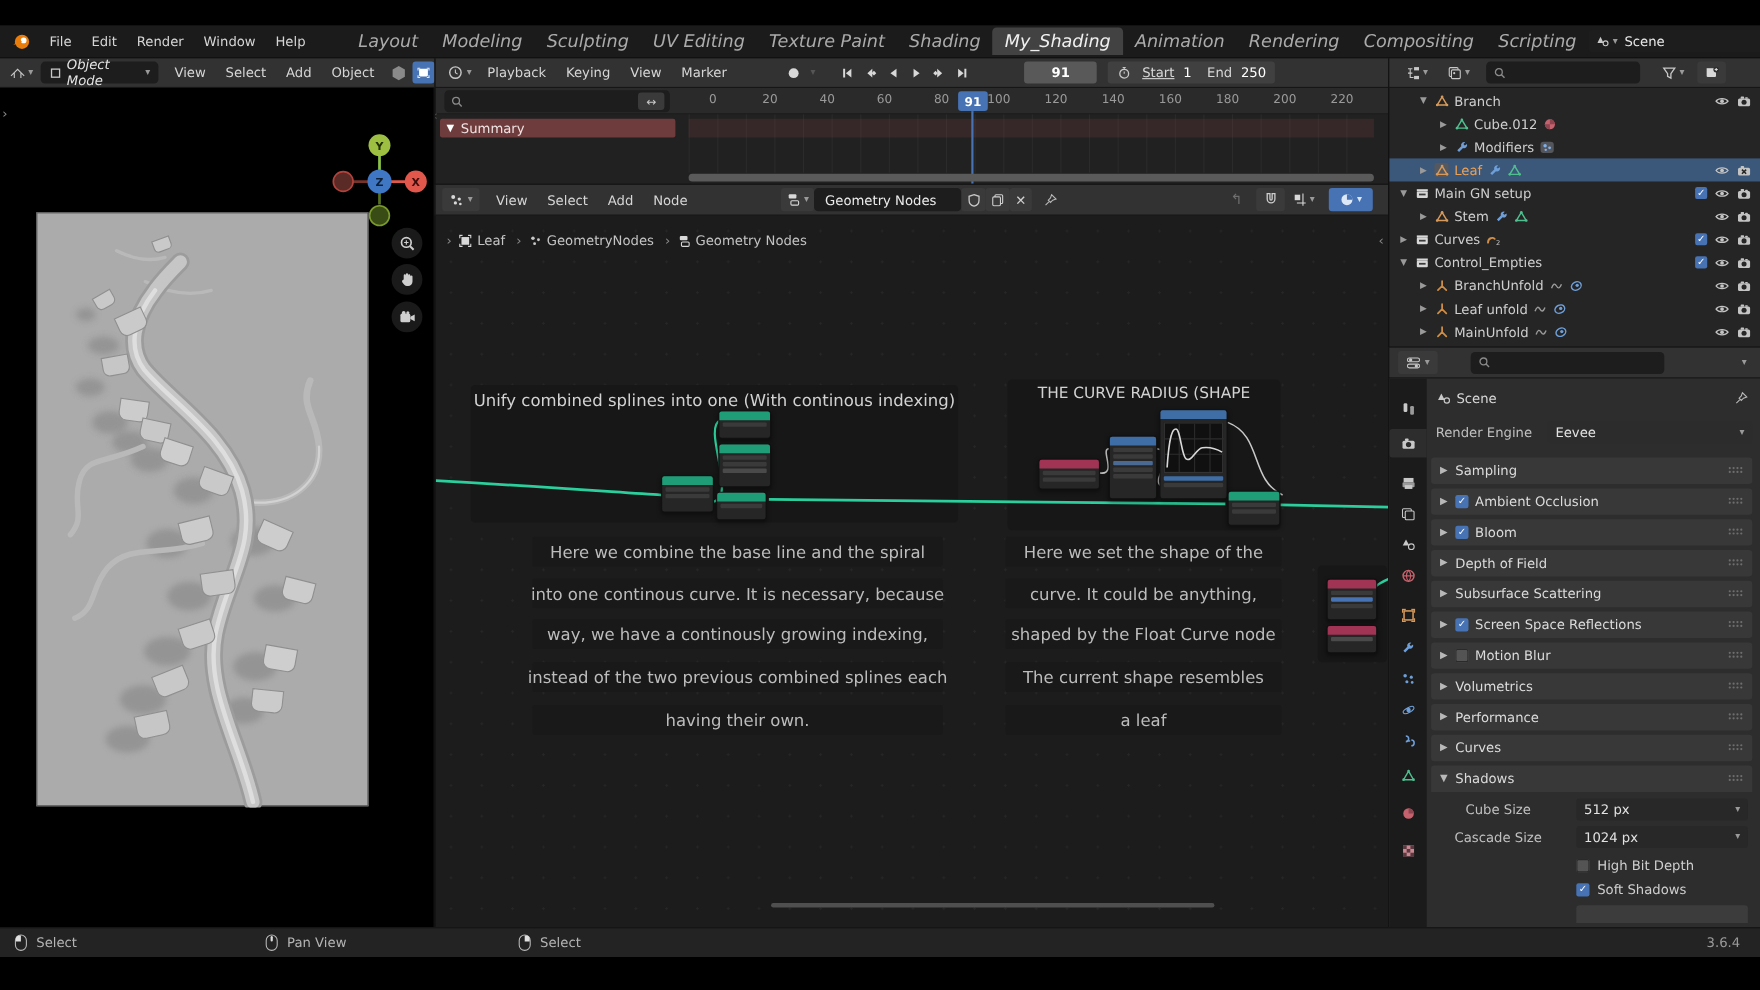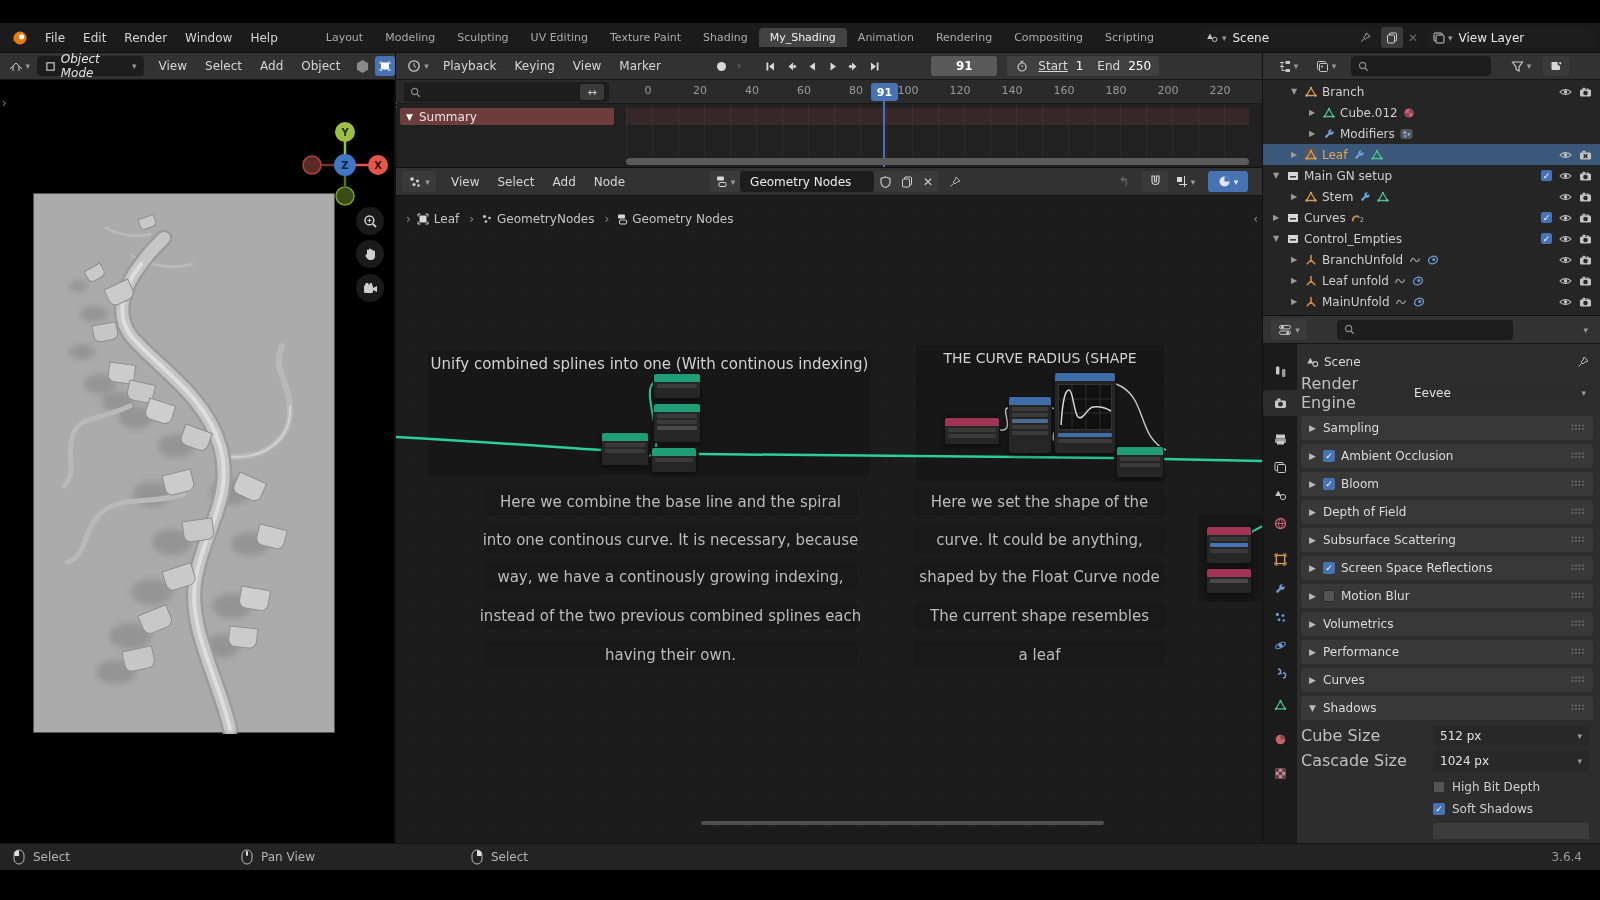--- a/index.html
+++ b/index.html
@@ -1,21 +1,21 @@
 <!DOCTYPE html>
 <html><head>
 <meta charset="utf-8">
 <style>
   html,body{margin:0;padding:0;background:#000;}
   *{box-sizing:border-box;font-family:"DejaVu Sans","Liberation Sans",sans-serif;}
   #stage{position:relative;width:1600px;height:900px;background:#000;overflow:hidden;color:#c8c8c8;font-size:12px;}
   .abs{position:absolute;}
   .row{display:flex;align-items:center;}
   .menu-item{padding:0 9px;color:#d6d6d6;font-size:12px;white-space:nowrap;cursor:default;}
-  .tab{padding:3px 11px;color:#ababab;font-size:11px;border-radius:4px 4px 0 0;white-space:nowrap;}
+  .tab{padding:3px 11px;color:#ababab;font-size:16px;border-radius:4px 4px 0 0;white-space:nowrap;font-style:italic;}
   .tab.active{background:#424242;color:#f0f0f0;}
   .hdr{background:#323232;border-bottom:1px solid #161616;}
   .field{background:#1d1d1d;border-radius:4px;display:flex;align-items:center;color:#9a9a9a;}
   .chev{font-size:9px;color:#9a9a9a;margin-left:3px;}
   .btnbox{background:#3a3a3a;border-radius:3px;display:flex;align-items:center;justify-content:center;}
   .panel-row{position:relative;display:flex;align-items:center;background:#383838;border-radius:3px;height:24px;margin:0 0 4px 0;padding:0 8px;color:#dcdcdc;}
   .panel-row .dots{position:absolute;right:8px;top:8px;opacity:.55;}
   .cb{width:12px;height:12px;border-radius:2px;display:inline-flex;align-items:center;justify-content:center;font-size:9px;color:#fff;}
   .cb.on{background:#4772b3;}
   .cb.off{background:#545454;box-shadow:inset 0 0 0 1px #2a2a2a;}
@@ -27,21 +27,21 @@
   .node .nh{height:8px;border-radius:2px 2px 0 0;}
   .nh-teal{background:#1f9d77;}
   .nh-mag{background:#a13355;}
   .nh-blue{background:#3f6ea6;}
   .node .nr{height:4px;margin:2px 3px;background:#3a3a3a;border-radius:1px;}
   .ann{position:absolute;background:#191919;border-radius:2px;color:#bcbcbc;font-size:15px;display:flex;align-items:center;justify-content:center;white-space:nowrap;}
   .frame{position:absolute;background:#171717;border-radius:4px;}
   .frame .ftitle{width:100%;text-align:center;margin-top:5px;color:#d2d2d2;font-size:15px;white-space:nowrap;overflow:hidden;}
   .tick{position:absolute;top:4px;transform:translateX(-50%);color:#9a9a9a;font-size:11px;}
   .gline{position:absolute;top:24px;bottom:10px;width:1px;background:#2b2b2b;}
-  .prop-lbl{color:#c0c0c0;font-size:16px;text-align:left;}
+  .prop-lbl{color:#c0c0c0;font-size:12px;text-align:center;}
   .drop{background:#2c2c2c;border-radius:3px;height:20px;display:flex;align-items:center;padding:0 7px;color:#e2e2e2;justify-content:space-between;}
   svg{display:block;}
 </style>
 </head>
 <body>
 
 <div id="stage">
 
   <div class="abs row" style="left:0;top:23px;width:1600px;height:30px;background:#1b1b1b;border-bottom:1px solid #101010;">
     <span class="icn" style="margin:0 8px 0 10px;width:18px;height:18px;">

